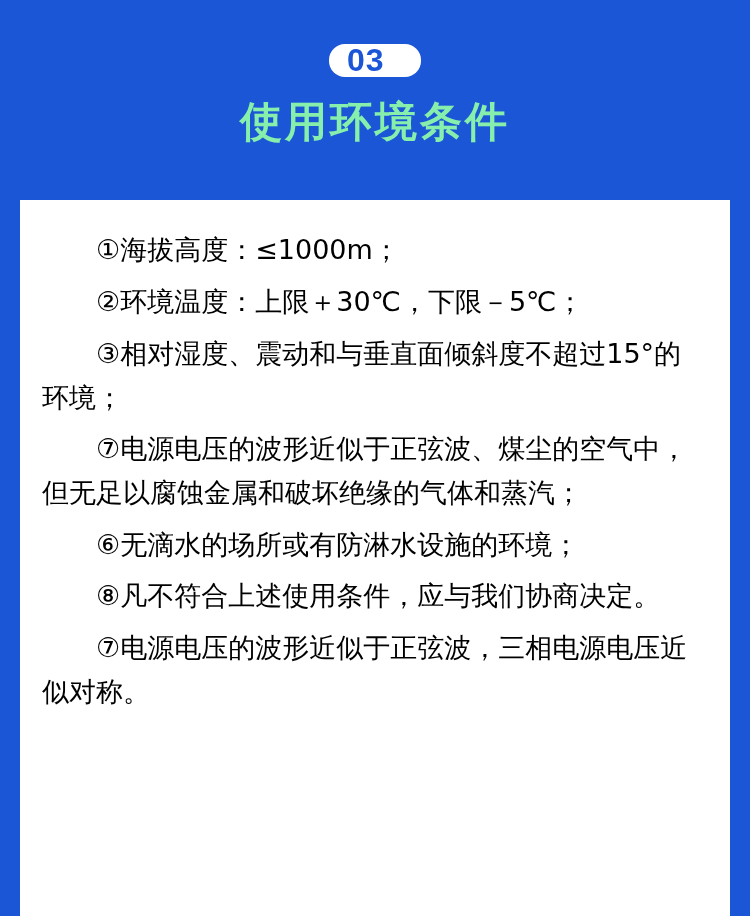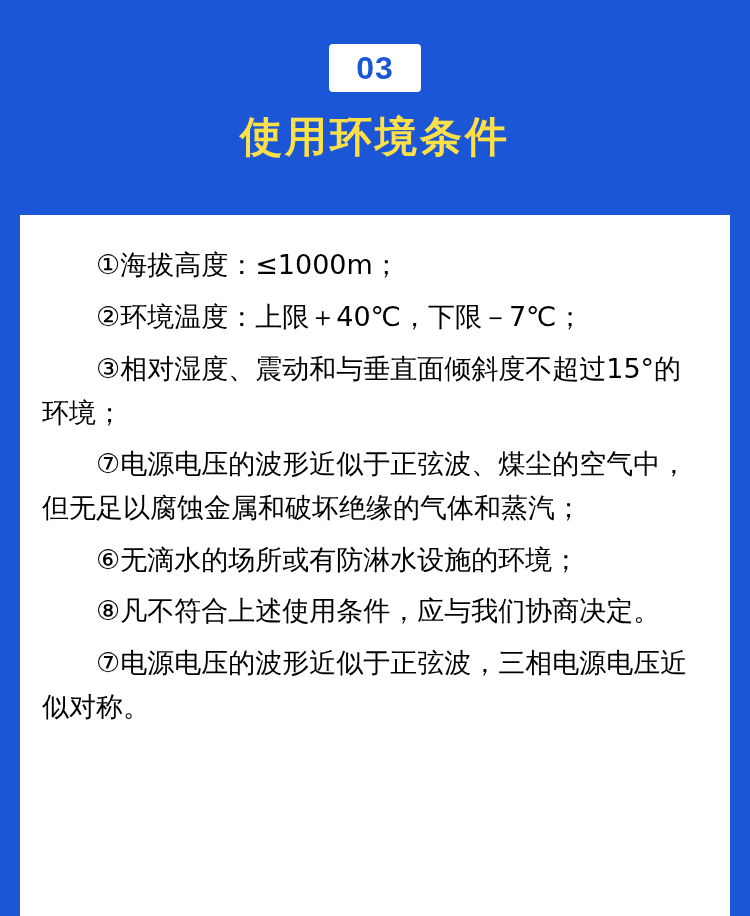--- a/index.html
+++ b/index.html
@@ -19,39 +19,39 @@
     height: 916px;
     background: #1a56d6;
     box-sizing: border-box;
     display: flex;
     flex-direction: column;
     align-items: center;
   }
   .badge {
     margin-top: 44px;
     min-width: 92px;
-    height: 48px;
+    height: 33px;
     background: #ffffff;
-    border-radius: 4px;
+    border-radius: 16px;
     display: flex;
     align-items: center;
-    justify-content: center;
+    justify-content: flex-start;
     padding: 0 18px;
     box-sizing: border-box;
   }
   .badge-number {
     color: #1a56d6;
     font-size: 32px;
     font-weight: bold;
     letter-spacing: 1px;
     font-family: "Liberation Sans", sans-serif;
   }
   .title {
     margin-top: 22px;
-    color: #fde047;
+    color: #86efac;
     font-size: 42px;
     font-weight: bold;
     letter-spacing: 3px;
     font-family: "DejaVu Sans", sans-serif;
     text-align: center;
     line-height: 1.1;
   }
   .card {
     margin-top: 27px;
     width: 710px;
@@ -78,21 +78,21 @@
 <div class="page">
 
   <div class="badge">
     <span class="badge-number">03</span>
   </div>
 
   <h1 class="title">使用环境条件</h1>
 
   <div class="card">
     <p class="para">①海拔高度：≤1000m；</p>
-    <p class="para">②环境温度：上限＋40℃，下限－7℃；</p>
+    <p class="para">②环境温度：上限＋30℃，下限－5℃；</p>
     <p class="para">③相对湿度、震动和与垂直面倾斜度不超过15°的环境；</p>
     <p class="para">⑦电源电压的波形近似于正弦波、煤尘的空气中，但无足以腐蚀金属和破坏绝缘的气体和蒸汽；</p>
     <p class="para">⑥无滴水的场所或有防淋水设施的环境；</p>
     <p class="para">⑧凡不符合上述使用条件，应与我们协商决定。</p>
     <p class="para">⑦电源电压的波形近似于正弦波，三相电源电压近似对称。</p>
   </div>
 
 </div>
 
 </body></html>

